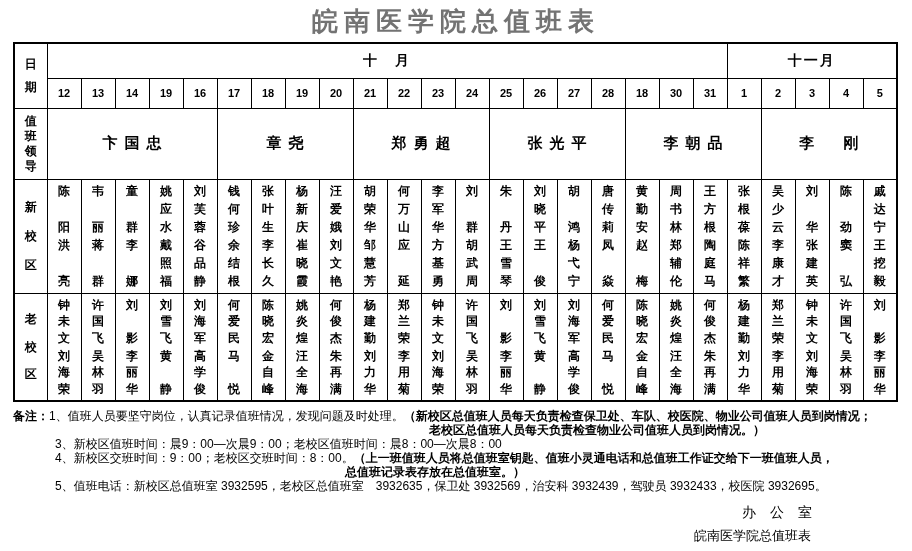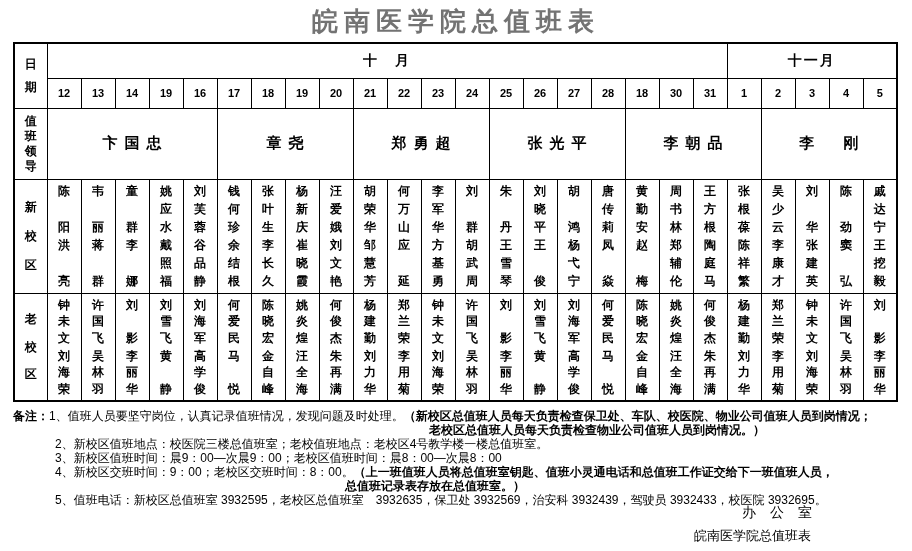--- a/index.html
+++ b/index.html
@@ -810,21 +810,20 @@
               </div>
             </div>
           </td>
         </tr>
     </tbody>
   </table>
 
   <div class="notes">
     <div class="nline"><span class="b">备注：</span><span>1、值班人员要坚守岗位，认真记录值班情况，发现问题及时处理。</span><span class="b">（新校区总值班人员每天负责检查保卫处、车队、校医院、物业公司值班人员到岗情况；</span></div>
     <div class="nline indent-far b">老校区总值班人员每天负责检查物业公司值班人员到岗情况。）</div>
-    <div class="nline indent">2、新校区值班地点：校医院三楼总值班室；老校值班地点：老校区4号教学楼一楼总值班室。</div>
     <div class="nline indent">3、新校区值班时间：晨9：00—次晨9：00；老校区值班时间：晨8：00—次晨8：00</div>
     <div class="nline indent"><span>4、新校区交班时间：9：00；老校区交班时间：8：00。</span><span class="b">（上一班值班人员将总值班室钥匙、值班小灵通电话和总值班工作证交给下一班值班人员，</span></div>
     <div class="nline indent-mid b">总值班记录表存放在总值班室。）</div>
     <div class="nline indent">5、值班电话：新校区总值班室 3932595，老校区总值班室　3932635，保卫处 3932569，治安科 3932439，驾驶员 3932433，校医院 3932695。</div>
   </div>
 
   <div class="sig-office">办　公　室</div>
   <div class="sig-date">皖南医学院总值班表</div>
 
 </div>

